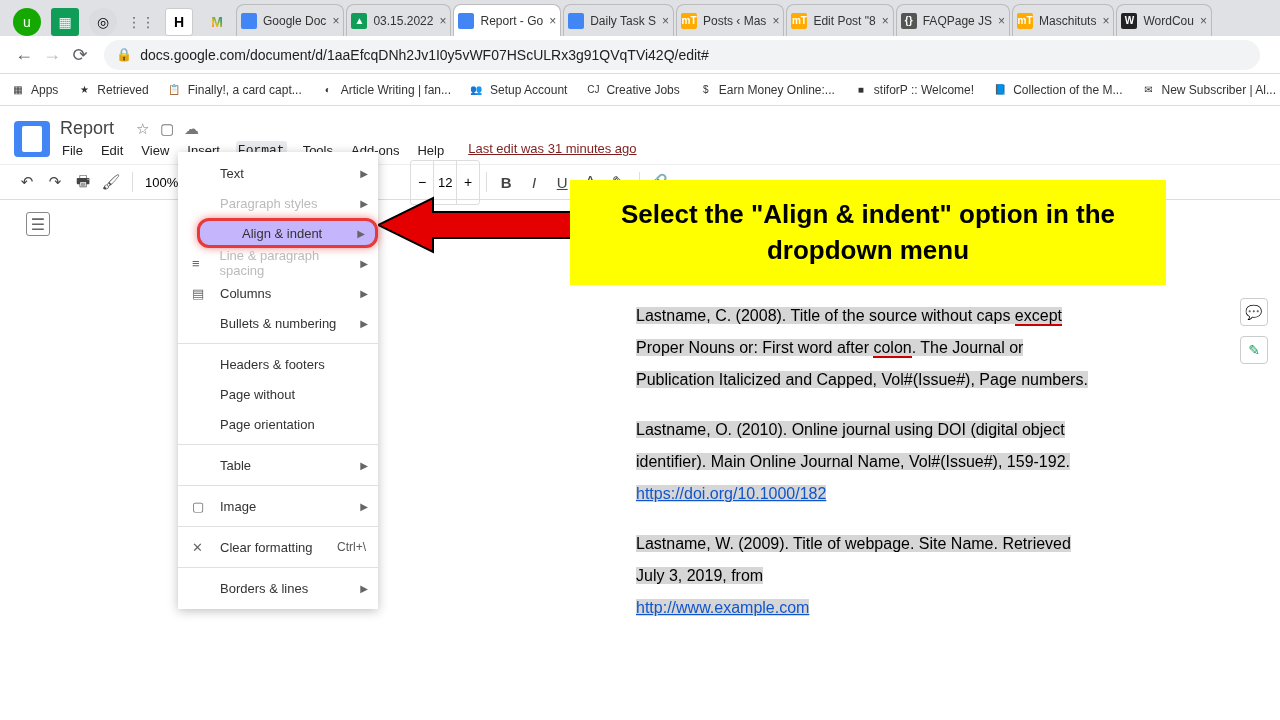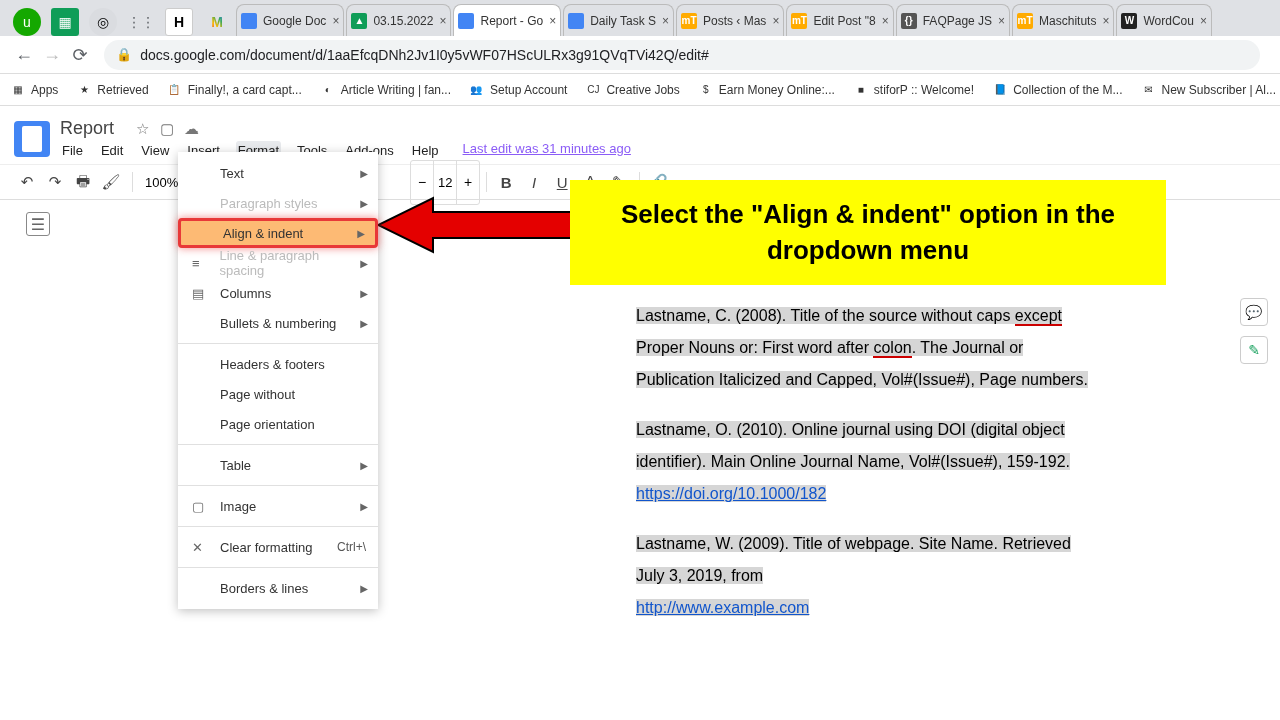--- a/index.html
+++ b/index.html
@@ -24,38 +24,38 @@
 
 .docs-header { height:58px; display:flex; align-items:center; padding:8px 14px 0; }
 .docs-logo { width:36px; height:36px; background:#4285f4; border-radius:4px; margin-right:10px; display:flex; align-items:center; justify-content:center; }
 .docs-logo::before { content:""; width:20px; height:26px; background:#fff; border-radius:2px; }
 .title-area { display:flex; flex-direction:column; }
 .doc-title-row { display:flex; align-items:center; }
 .doc-title { font-size:18px; color:#444; margin-right:16px; }
 .star,.move,.cloud { width:18px; height:18px; margin-left:6px; color:#777; cursor:pointer; font-size:15px; }
 .menus { display:flex; margin-top:2px; }
 .menu-item { font-size:13px; color:#222; margin-right:14px; cursor:pointer; padding:2px 2px; }
-.menu-item.active { background:#e8eaed; border-radius:3px; }
-.last-edit { font-size:13px; color:#8b5cf6; text-decoration:underline; margin-left:8px; cursor:pointer; }
+.menu-item.active { background:#e8eaed; border-radius:3px;font-family:Liberation Mono, monospace; }
+.last-edit { font-size:13px; color:#7f1d1d; text-decoration:underline; margin-left:8px; cursor:pointer; }
 
 .toolbar { height:36px; border-top:1px solid #eee; border-bottom:1px solid #ddd; display:flex; align-items:center; padding:0 14px; }
 .tool-btn { width:26px; height:26px; display:flex; align-items:center; justify-content:center; color:#444; font-size:15px; cursor:pointer; margin-right:2px; }
 .tool-sep { width:1px; height:20px; background:#ddd; margin:0 6px; }
 .zoom-box { display:flex; align-items:center; font-size:13px; padding:0 6px; }
 .font-size-box { display:flex; align-items:center; border:1px solid #ddd; border-radius:3px; margin-left:200px; }
 .fs-btn { width:22px; height:22px; display:flex; align-items:center; justify-content:center; cursor:pointer; font-size:14px; }
 .fs-val { width:24px; text-align:center; font-size:13px; border-left:1px solid #ddd; border-right:1px solid #ddd; padding:14px 0; }
 
 .dropdown { position:absolute; left:178px; top:152px; width:200px; background:#fff; box-shadow:0 2px 10px rgba(0,0,0,0.25); z-index:100; padding:6px 0; }
 .dd-item { height:30px; display:flex; align-items:center; padding:0 14px; font-size:13px; color:#333; cursor:pointer; position:relative; }
 .dd-icon { width:20px; margin-right:8px; color:#666; font-size:13px; }
 .dd-arrow { position:absolute; right:10px; color:#666; font-size:10px; }
 .dd-shortcut { position:absolute; right:12px; color:#555; font-size:12px; }
 .dd-sep { height:1px; background:#e0e0e0; margin:5px 0; }
-.dd-highlight { border:3px solid #e83838; border-radius:4px; box-shadow:0 0 8px rgba(232,56,56,0.6); background:#fdba74; }
+.dd-highlight { border:3px solid #e83838; border-radius:12px; box-shadow:0 0 8px rgba(232,56,56,0.6); background:#c4b5fd;margin-left:19px; }
 
 .annotation-arrow { position:absolute; left:378px; top:190px; z-index:99; }
 .annotation-text { position:absolute; left:570px; top:180px; width:596px; background:#ffff00; padding:16px 22px; font-size:26px; font-weight:bold; text-align:center; line-height:1.4; z-index:99; }
 .doc-content { position:absolute; left:636px; top:300px; width:460px; font-family:'Times New Roman',serif; font-size:16px; line-height:2.0; color:#000; }
 .doc-content p { margin-bottom:12px; background:#d6d6d6; display:inline; box-decoration-break:clone; }
 .doc-content .para { margin-bottom:18px; }
 .link { color:#1155cc; text-decoration:underline;text-align:center; }
 .underline-red { border-bottom:2px solid #c00; }
 
 .outline-icon { position:absolute; left:26px; top:212px; width:24px; height:24px; border:1px solid #888; border-radius:3px; display:flex; align-items:center; justify-content:center; color:#666; cursor:pointer; }

